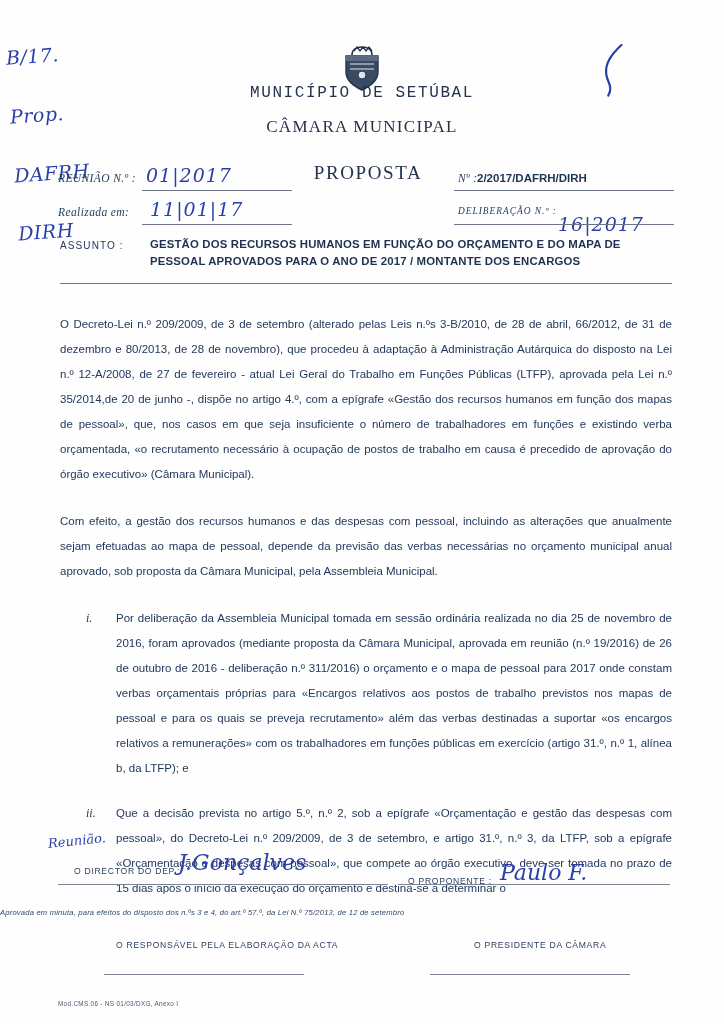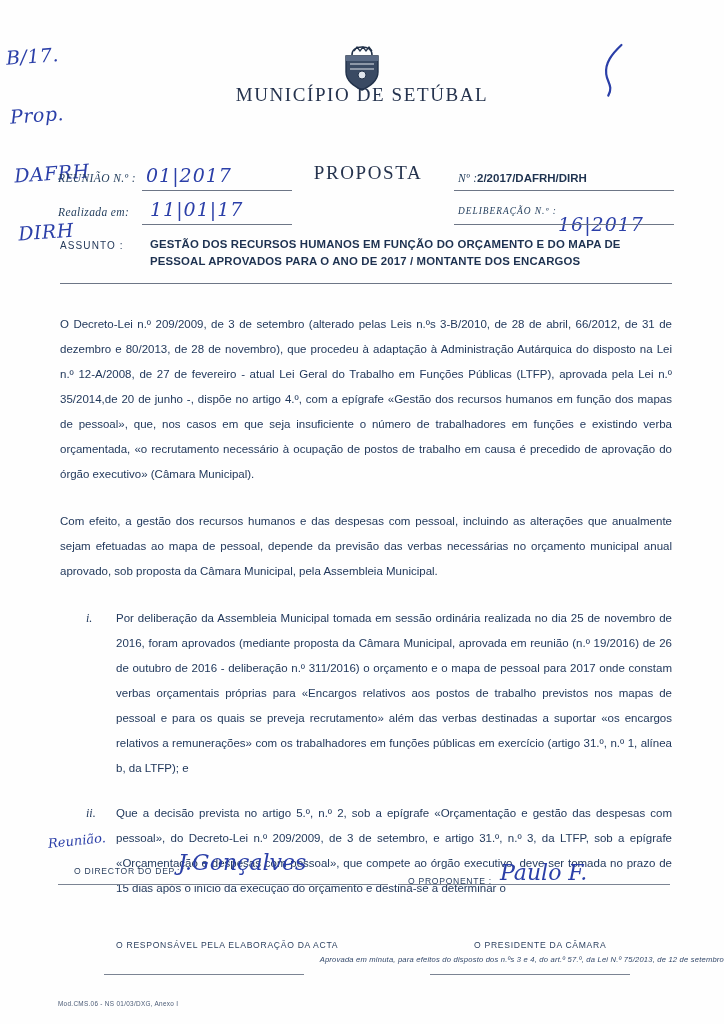--- a/index.html
+++ b/index.html
@@ -72,22 +72,22 @@
     top: 42px;
     transform: translateX(-50%);
     width: 44px;
     height: 50px;
   }
   .title-main {
     position: absolute;
     left: 0; right: 0;
     top: 84px;
     text-align: center;
-    font-family: Liberation Serif, serif;
-    font-size: 19px;
+    font-family: Liberation Mono, monospace;
+    font-size: 16px;
     letter-spacing: 1.6px;
     color: #25334e;
   }
   .title-sub {
     position: absolute;
     left: 0; right: 0;
     top: 117px;
     text-align: center;
     font-family: "Liberation Serif", serif;
     font-size: 17px;
@@ -209,22 +209,22 @@
     white-space: nowrap;
   }
   .sig-line { position: absolute; height: 1px; background: #7b8493; }
   .small-note {
     position: absolute;
     font-family: "Liberation Sans", sans-serif;
     font-style: italic;
     font-size: 7.6px;
     letter-spacing: 0.2px;
     color: #33486a;
-    text-align: right;
-    left: 0; right: 0; margin-top: 47px;
+    text-align: left;
+    left: 0; right: 0;
   }
   .footer-code {
     position: absolute;
     left: 58px;
     top: 1000px;
     font-family: "Liberation Sans", sans-serif;
     font-size: 6.4px;
     letter-spacing: 0.3px;
     color: #4a5a75;
   }
@@ -252,20 +252,21 @@
       <path d="M6 14 h32 v16 c0 9 -8 14 -16 18 c-8 -4 -16 -9 -16 -18 z" fill="#3a4a63" stroke="#22324a" stroke-width="1.4"></path>
       <path d="M6 14 h32 v5 h-32 z" fill="#5b6b85"></path>
       <path d="M10 22 h24 M10 27 h24" stroke="#dfe4ec" stroke-width="1.2"></path>
       <path d="M12 13 c0 -5 4 -8 10 -8 c6 0 10 3 10 8" fill="none" stroke="#22324a" stroke-width="1.6"></path>
       <path d="M14 9 l3 -4 l3 4 l3 -4 l3 4 l3 -4 l3 4" fill="none" stroke="#22324a" stroke-width="1.3"></path>
       <circle cx="22" cy="33" r="4" fill="#dfe4ec" stroke="#22324a" stroke-width="1"></circle>
     </svg>
   </div>
 
   <div class="title-main">MUNICÍPIO DE SETÚBAL</div>
+  <div class="title-sub">CÂMARA MUNICIPAL</div>
 
   <div class="meta">
 
     <div class="lbl lbl-caps" style="left:0; top:12px;">REUNIÃO N.º :</div>
     <div class="hand-value" style="left:88px; top:4px;">01|2017</div>
     <div class="rule" style="left:84px; top:30px; width:150px;"></div>
 
     <div class="lbl" style="left:0; top:46px;">Realizada em:</div>
     <div class="hand-value" style="left:92px; top:38px;">11|01|17</div>
     <div class="rule" style="left:84px; top:64px; width:150px;"></div>

